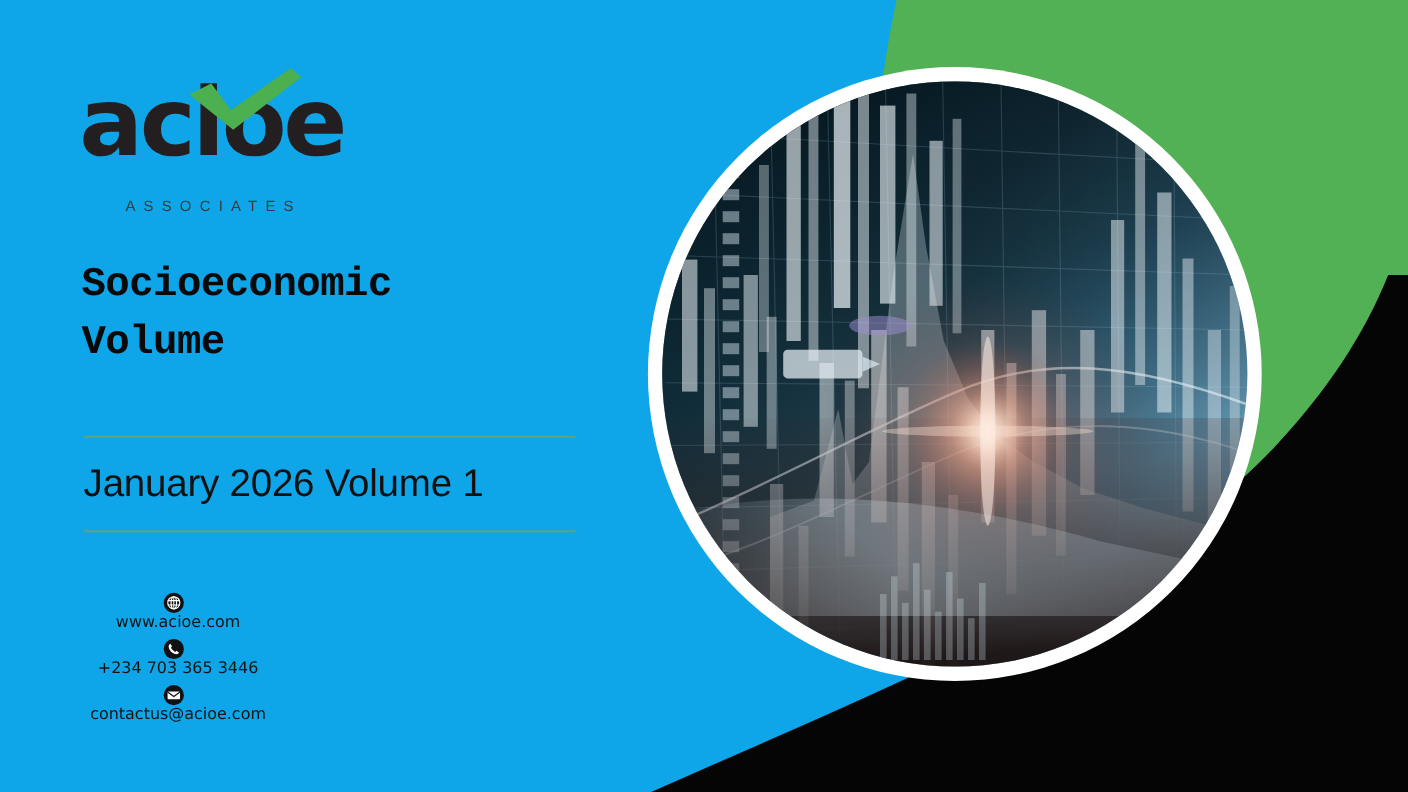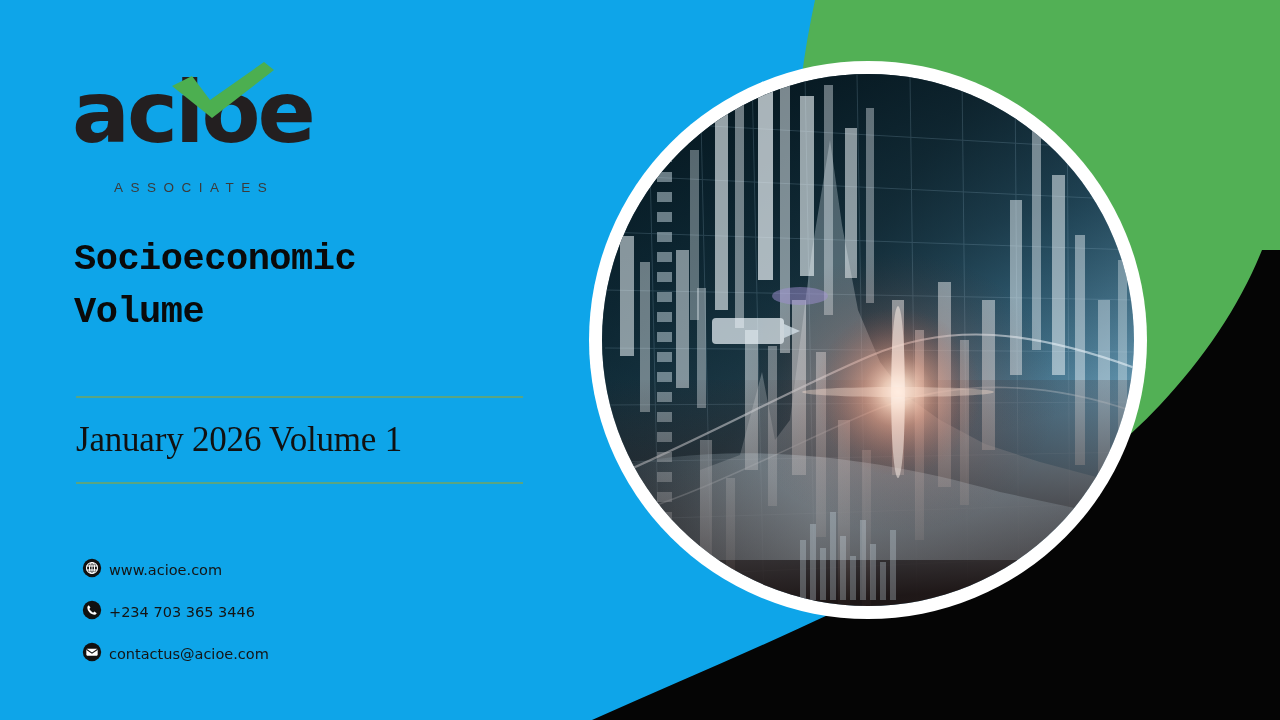--- a/index.html
+++ b/index.html
@@ -85,38 +85,39 @@
     left:76px; top:396px;
     width:447px;
   }
   .rule {
     width:447px;
     height:2px;
     background:#6aa56d;
     opacity:0.82;
   }
   #date-text {
-    font-family:Liberation Serif, serif;
+    font-family:Liberation Sans, sans-serif;
     font-size:35px;
     line-height:84px;
     color:#111111;
     letter-spacing:-0.2px;
     white-space:nowrap;
   }
 
   
   #contact-block {
     position:absolute;
     left:82px; top:538px;
   }
   .contact-row {
     display:flex;
-    align-items:flex-end;
+    align-items:center;
     height:40px;
     margin-bottom:2px;
+    flex-direction:column;
   }
   .contact-icon {
     width:20px; height:20px;
     flex:0 0 20px;
     margin-right:7px;
     display:block;
   }
   .contact-text {
     font-family:"DejaVu Sans", sans-serif;
     font-size:14.5px;

